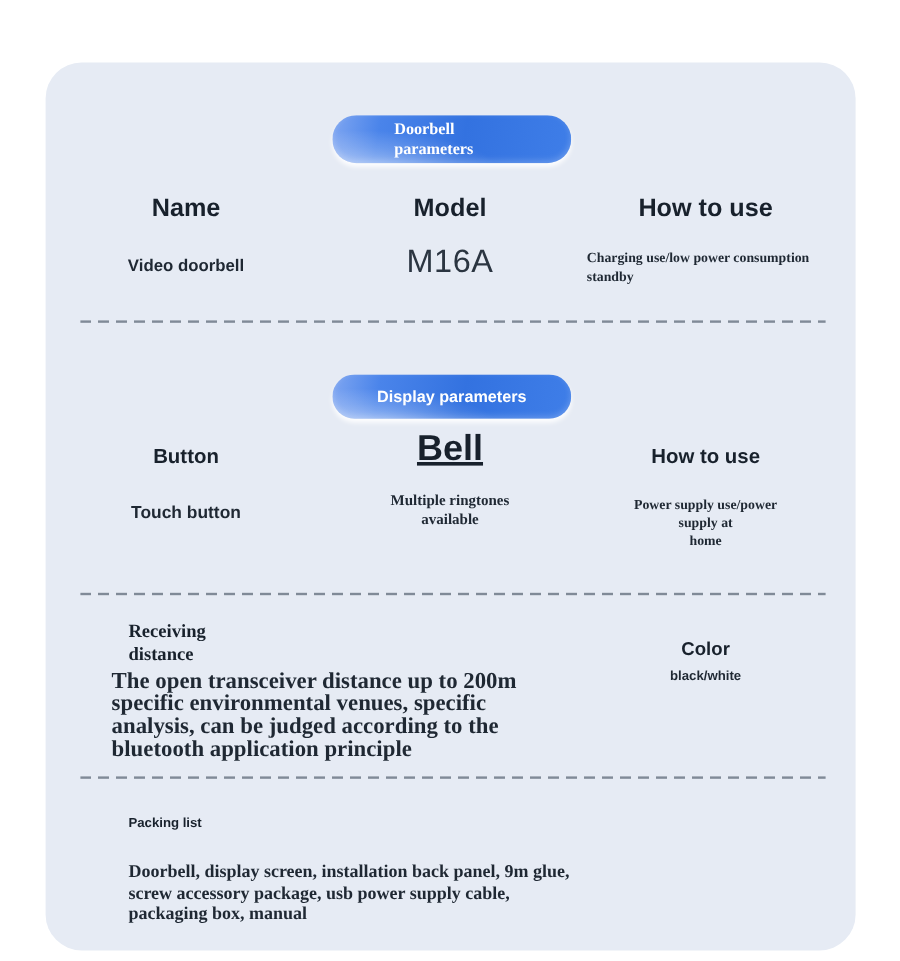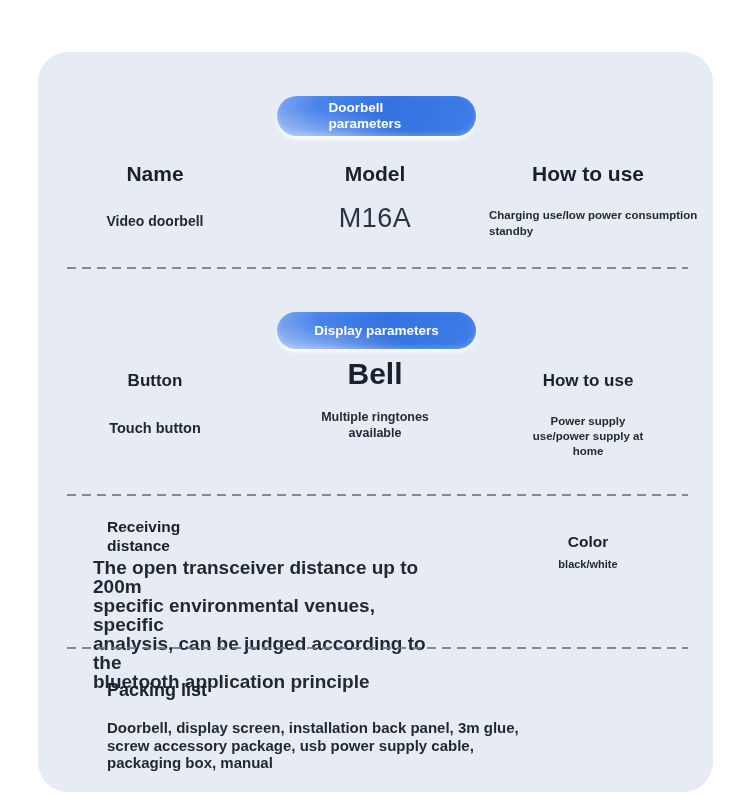--- a/index.html
+++ b/index.html
@@ -40,54 +40,54 @@
     display:flex; align-items:center; justify-content:center;
   }
   .pill-1{ top:44px; height:40px; font-size:13.5px; }
   .pill-1 .pill-label{ width:96px; text-align:left; white-space:pre-line; line-height:1.2; }
   .pill-2{ top:260px; height:37px; font-size:13.5px; }
   .pill-2 .pill-label{ text-align:center; }
 
   .txt{ position:absolute; color:var(--body-text); font-weight:700; }
   .hd { color:var(--heading-text); font-weight:700; white-space:nowrap; }
   .ctr{ transform:translateX(-50%); text-align:center; }
-  .pre{ white-space:pre-line; }
+  .pre{ white-space:pre-line;font-family:Liberation Serif, serif; }
 
   
   .name-h {left:117px; top:110px; font-size:21px;}
   .model-h{left:337px; top:110px; font-size:21px;}
   .use1-h {left:550px; top:110px; font-size:21px;}
   .name-v {left:117px; top:161px; font-size:14px;}
   .model-v{left:337px; top:151px; font-size:27px; font-weight:400; color:#2b3541; letter-spacing:0.5px;}
   .use1-v {left:451px; top:156px; font-size:11.5px; line-height:1.35; text-align:left;}
 
   
   .dash{
     position:absolute; left:29px; width:621px; height:2px;
     background:repeating-linear-gradient(90deg, var(--divider) 0 9px, transparent 9px 15px);
     opacity:.85;
   }
   .dash-1{top:215px;} .dash-2{top:442px;} .dash-3{top:595px;}
 
   
   .button-h{left:117px; top:319px; font-size:17px;}
-  .bell-h  {left:337px; top:305px; font-size:30px;}
+  .bell-h  {left:337px; top:305px; font-size:30px;text-decoration:underline;}
   .use2-h  {left:550px; top:319px; font-size:17px;}
   .button-v{left:117px; top:368px; font-size:14.5px;}
   .bell-v  {left:337px; top:358px; font-size:12.5px; line-height:1.25;}
   .use2-v  {left:550px; top:362px; font-size:11.5px; line-height:1.3;}
 
   
   .recv-h {left:69px;  top:466px; font-size:15.5px; line-height:1.2; text-align:left;}
   .recv-p {left:55px;  top:506px; width:340px; font-size:19px; line-height:19px; text-align:left;}
   .color-h{left:550px; top:481px; font-size:15.5px;}
   .color-v{left:550px; top:506px; font-size:11px;}
 
   
-  .pack-h{left:69px; top:628px; font-size:18px; text-align:left;}
+  .pack-h{left:69px; top:628px; font-size:11px; text-align:left;}
   .pack-p{left:69px; top:667px; width:580px; font-size:15px; line-height:17.5px; text-align:left;}
 </style>
 </head>
 <body>
 
 <div class="card">
 
   <div class="pill pill-1">
     <span class="pill-label pre">Doorbell
 parameters</span>
@@ -125,17 +125,17 @@
   <span class="txt recv-p pre">The open transceiver distance up to 200m
 specific environmental venues, specific
 analysis, can be judged according to the
 bluetooth application principle</span>
   <span class="txt hd ctr color-h">Color</span>
   <span class="txt ctr color-v">black/white</span>
 
   <div class="dash dash-3"></div>
 
   <span class="txt hd pack-h">Packing list</span>
-  <span class="txt pack-p pre">Doorbell, display screen, installation back panel, 3m glue,
+  <span class="txt pack-p pre">Doorbell, display screen, installation back panel, 9m glue,
 screw accessory package, usb power supply cable,
 packaging box, manual</span>
 
 </div>
 
 </body></html>

